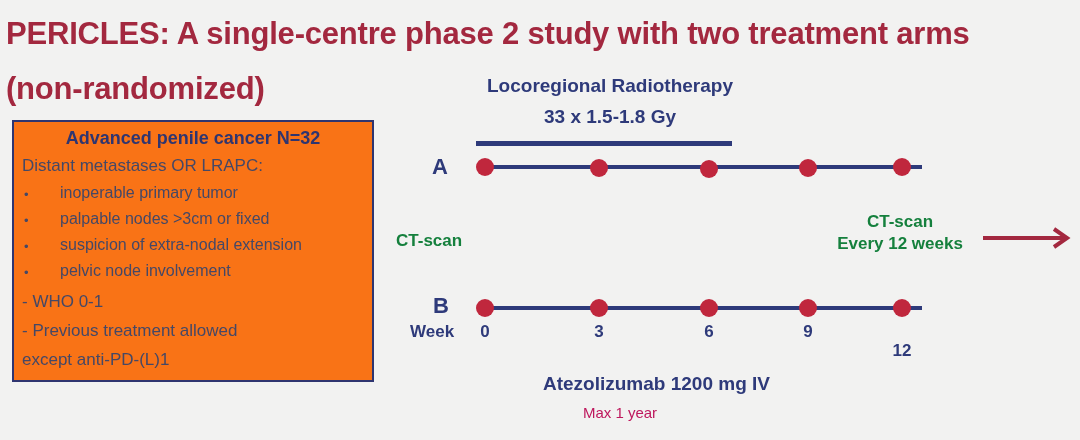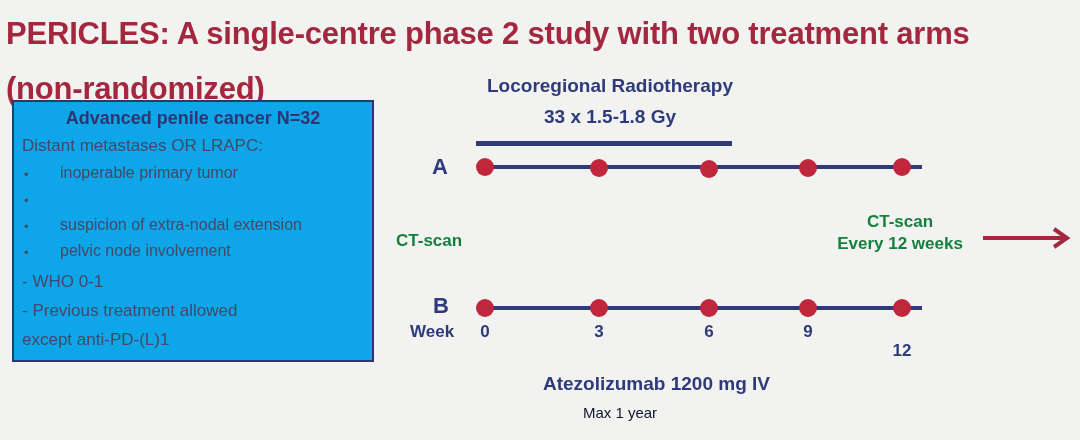--- a/index.html
+++ b/index.html
@@ -8,22 +8,22 @@
     background:#f2f2f1;
     font-family:"Liberation Sans", "DejaVu Sans", sans-serif;
   }
   .title {
     position:absolute; left:6px; top:0px; width:1070px;
     color:#a3283f; font-weight:bold; font-size:31px; line-height:42px;
     letter-spacing:-0.2px;
   }
   .title div { white-space:nowrap;margin-top:13px; }
   .criteria-box {
-    position:absolute; left:12px; top:100px; width:358px; height:258px;
-    border:2px solid #2f3570; background:#0ea5e9;
+    position:absolute; left:12px; top:120px; width:358px; height:258px;
+    border:2px solid #2f3570; background:#f97316;
     box-sizing:content-box;
   }
   .box-heading {
     position:absolute; left:0; width:100%; top:6px; text-align:center;
     font-weight:bold; font-size:18px; color:#2f3570;
   }
   .box-line {
     position:absolute; left:8px; font-size:17px; color:#454866; white-space:nowrap;
   }
   .bullet {
@@ -59,20 +59,21 @@
 </div>
 
 <div class="criteria-box">
   <div class="box-heading">Advanced penile cancer N=32</div>
   <div class="box-line" style="top:34px;">Distant metastases OR LRAPC:</div>
 
   <span class="bullet" style="top:65px;">•</span>
   <span class="bullet-text" style="top:62px;">inoperable primary tumor</span>
 
   <span class="bullet" style="top:91px;">•</span>
+  <span class="bullet-text" style="top:88px;">palpable nodes &gt;3cm or fixed</span>
 
   <span class="bullet" style="top:117px;">•</span>
   <span class="bullet-text" style="top:114px;">suspicion of extra-nodal extension</span>
 
   <span class="bullet" style="top:143px;">•</span>
   <span class="bullet-text" style="top:140px;">pelvic node involvement</span>
 
   <div class="box-line" style="top:170px;">- WHO 0-1</div>
   <div class="box-line" style="top:199px;">- Previous treatment allowed</div>
   <div class="box-line" style="top:228px;">except anti-PD-(L)1</div>
@@ -107,13 +108,13 @@
 <div class="dot" style="left:893px; top:299px;"></div>
 
 <div class="abs" style="left:410px; top:322px; font-weight:bold; font-size:17px; color:#2e3a7a;">Week</div>
 <div class="week-num" style="left:470px; top:322px;">0</div>
 <div class="week-num" style="left:584px; top:322px;">3</div>
 <div class="week-num" style="left:694px; top:322px;">6</div>
 <div class="week-num" style="left:793px; top:322px;">9</div>
 <div class="week-num" style="left:887px; top:322px;margin-top:19px;">12</div>
 
 <div class="abs" style="left:470px; top:373px; width:300px; text-align:right; font-weight:bold; font-size:19px; color:#2e3a7a;">Atezolizumab 1200 mg IV</div>
-<div class="abs" style="left:470px; top:404px; width:300px; text-align:center; font-size:15px; color:#0f172a;">Max 1 year</div>
+<div class="abs" style="left:470px; top:404px; width:300px; text-align:center; font-size:15px; color:#be185d;">Max 1 year</div>
 
 </body></html>

